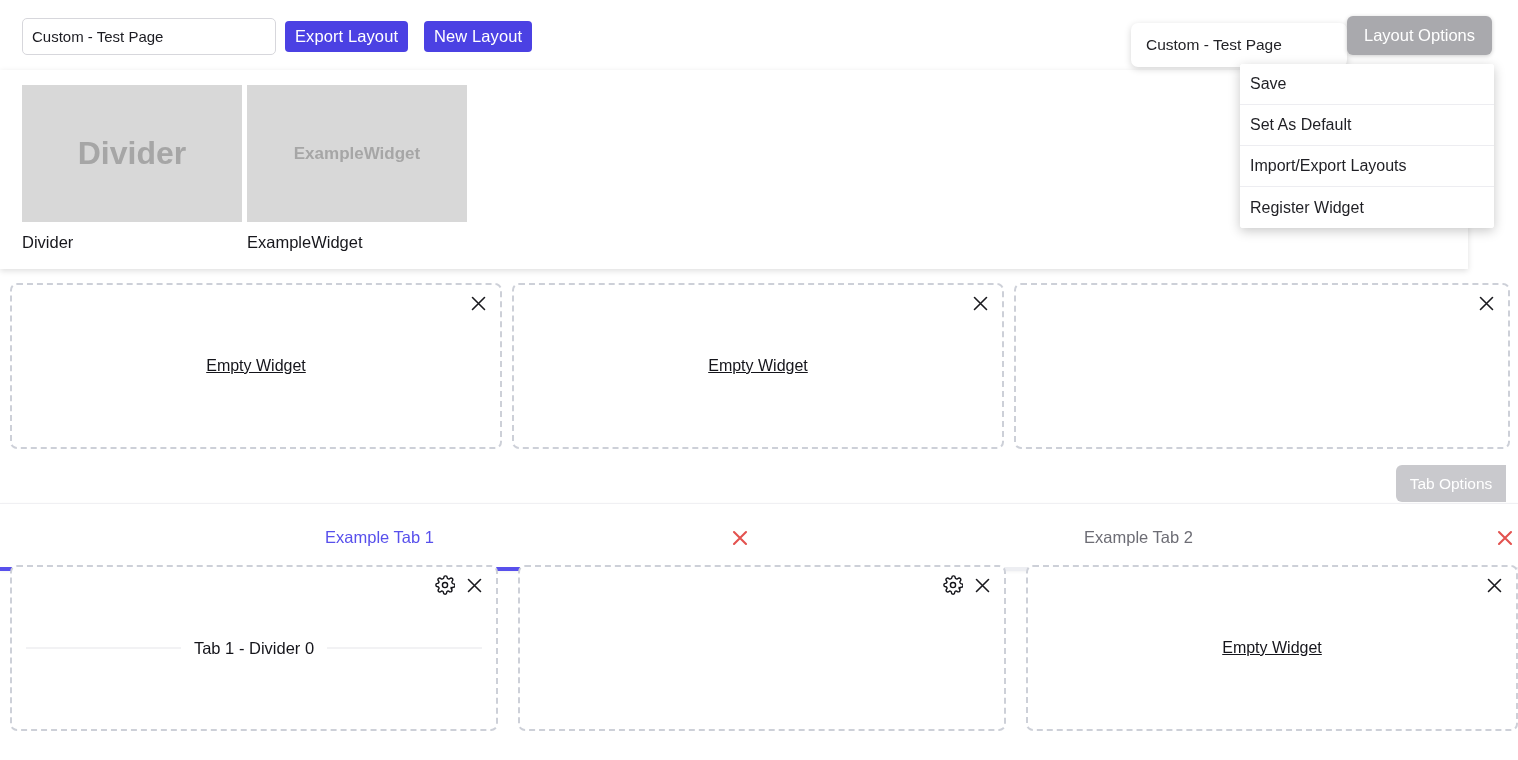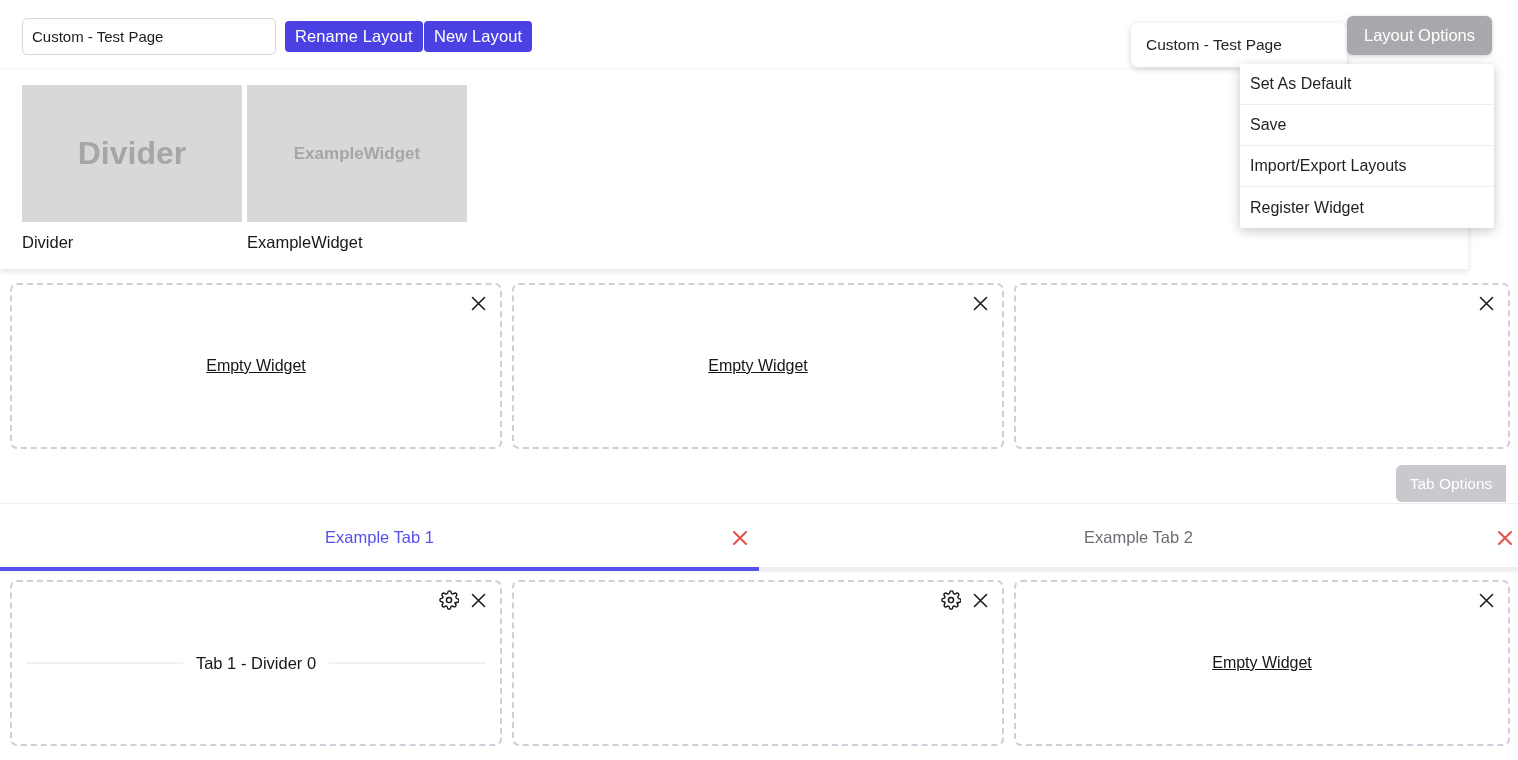--- a/index.html
+++ b/index.html
@@ -90,21 +90,21 @@
   }
   .thumb-label-lg { font-size: 32px; color: #a6a6a6; font-weight: bold; }
   .thumb-label-sm { font-size: 17px; color: #a6a6a6; font-weight: bold; }
   .palette-caption {
     margin-top: 11px; font-size: 16.5px; color: #17171c;
   }
 
   
   .widget-row { position: absolute; left: 0; width: 1518px; display: flex; }
   #widget-row-top    { top: 283px; }
-  #widget-row-bottom { top: 580px; }
+  #widget-row-bottom { top: 565px; gap: 10px; }
 
   .widget-slot {
     position: relative;
     width: 492px; height: 166px;
     margin-left: 10px;
     border: 2px dashed #cdd0d8;
     border-radius: 7px;
     background: #ffffff;
     display: flex; align-items: center; justify-content: center;
   }
@@ -167,36 +167,36 @@
   }
   #tab-close-0 { left: 729px; }
   #tab-close-1 { left: 735px; }
   .tab-close svg { display: block; }
 </style>
 </head>
 <body>
 
 <div class="toolbar">
   <input class="layout-name-input" type="text" value="Custom - Test Page" style="">
-  <button class="btn-primary" id="rename-layout-button">Rename Layout</button>
+  <button class="btn-primary" id="rename-layout-button">Export Layout</button>
   <button class="btn-primary" id="new-layout-button">New Layout</button>
 
   <div class="layout-chip">
     <span>Custom - Test Page</span>
   </div>
 
   <button class="layout-options-button">Layout Options</button>
 </div>
 
 <div class="dropdown">
   <div class="dropdown-item">
+    <span>Save</span>
+  </div>
+  <div class="dropdown-item">
     <span>Set As Default</span>
-  </div>
-  <div class="dropdown-item">
-    <span>Save</span>
   </div>
   <div class="dropdown-item">
     <span>Import/Export Layouts</span>
   </div>
   <div class="dropdown-item">
     <span>Register Widget</span>
   </div>
 </div>
 
 <div class="palette">

